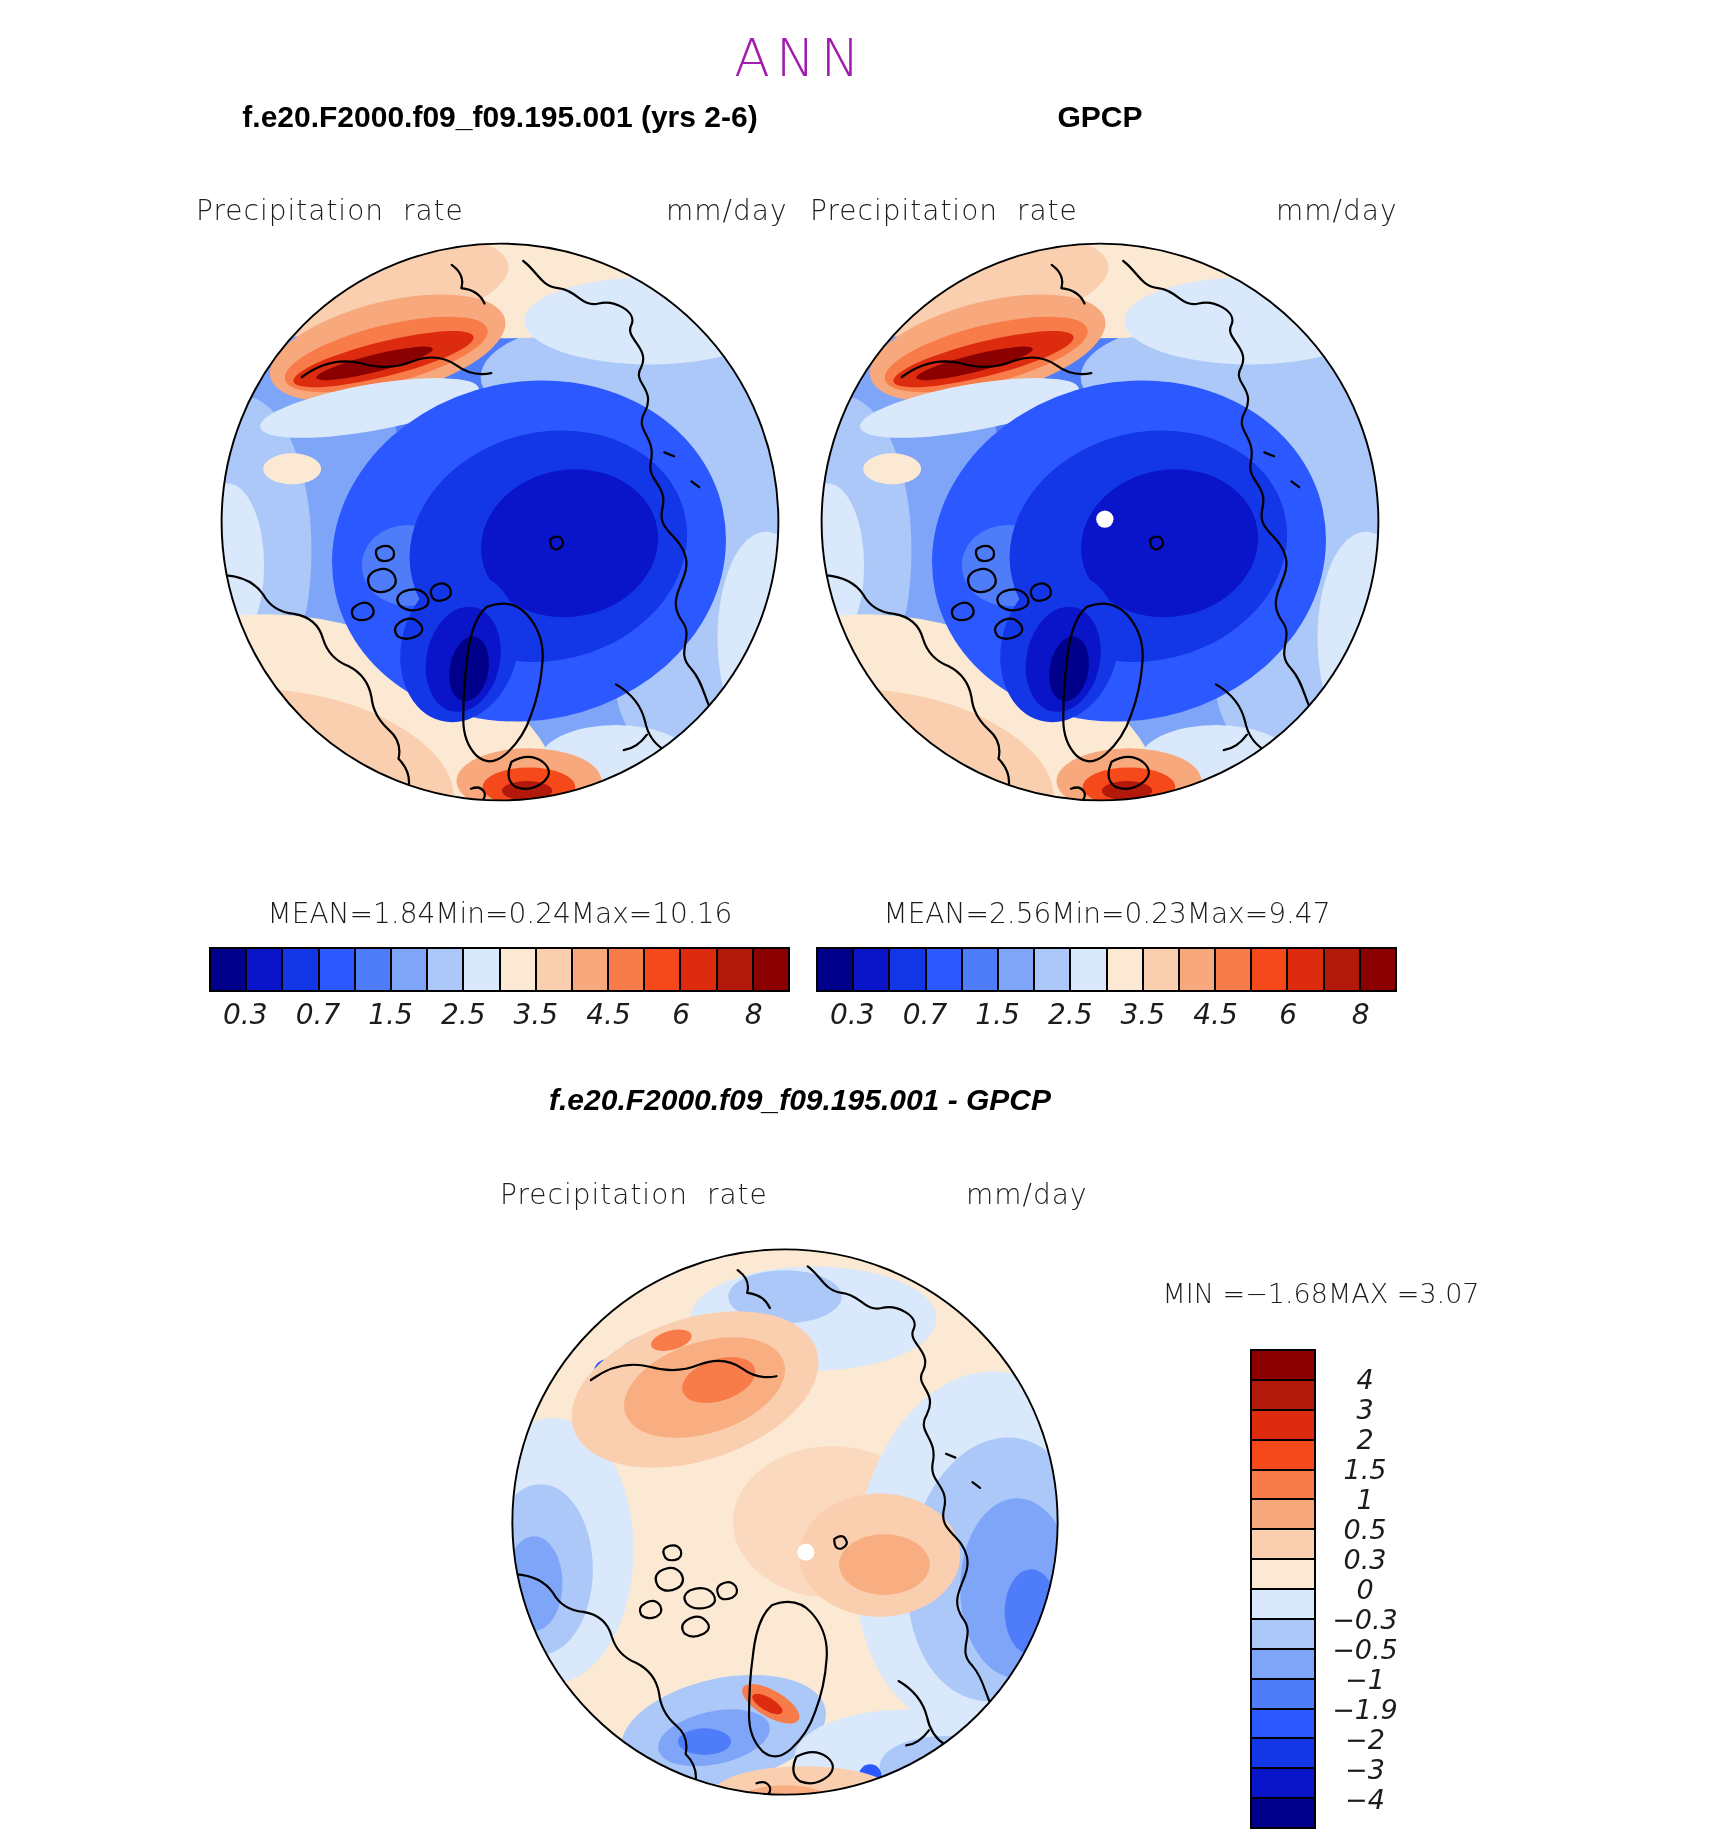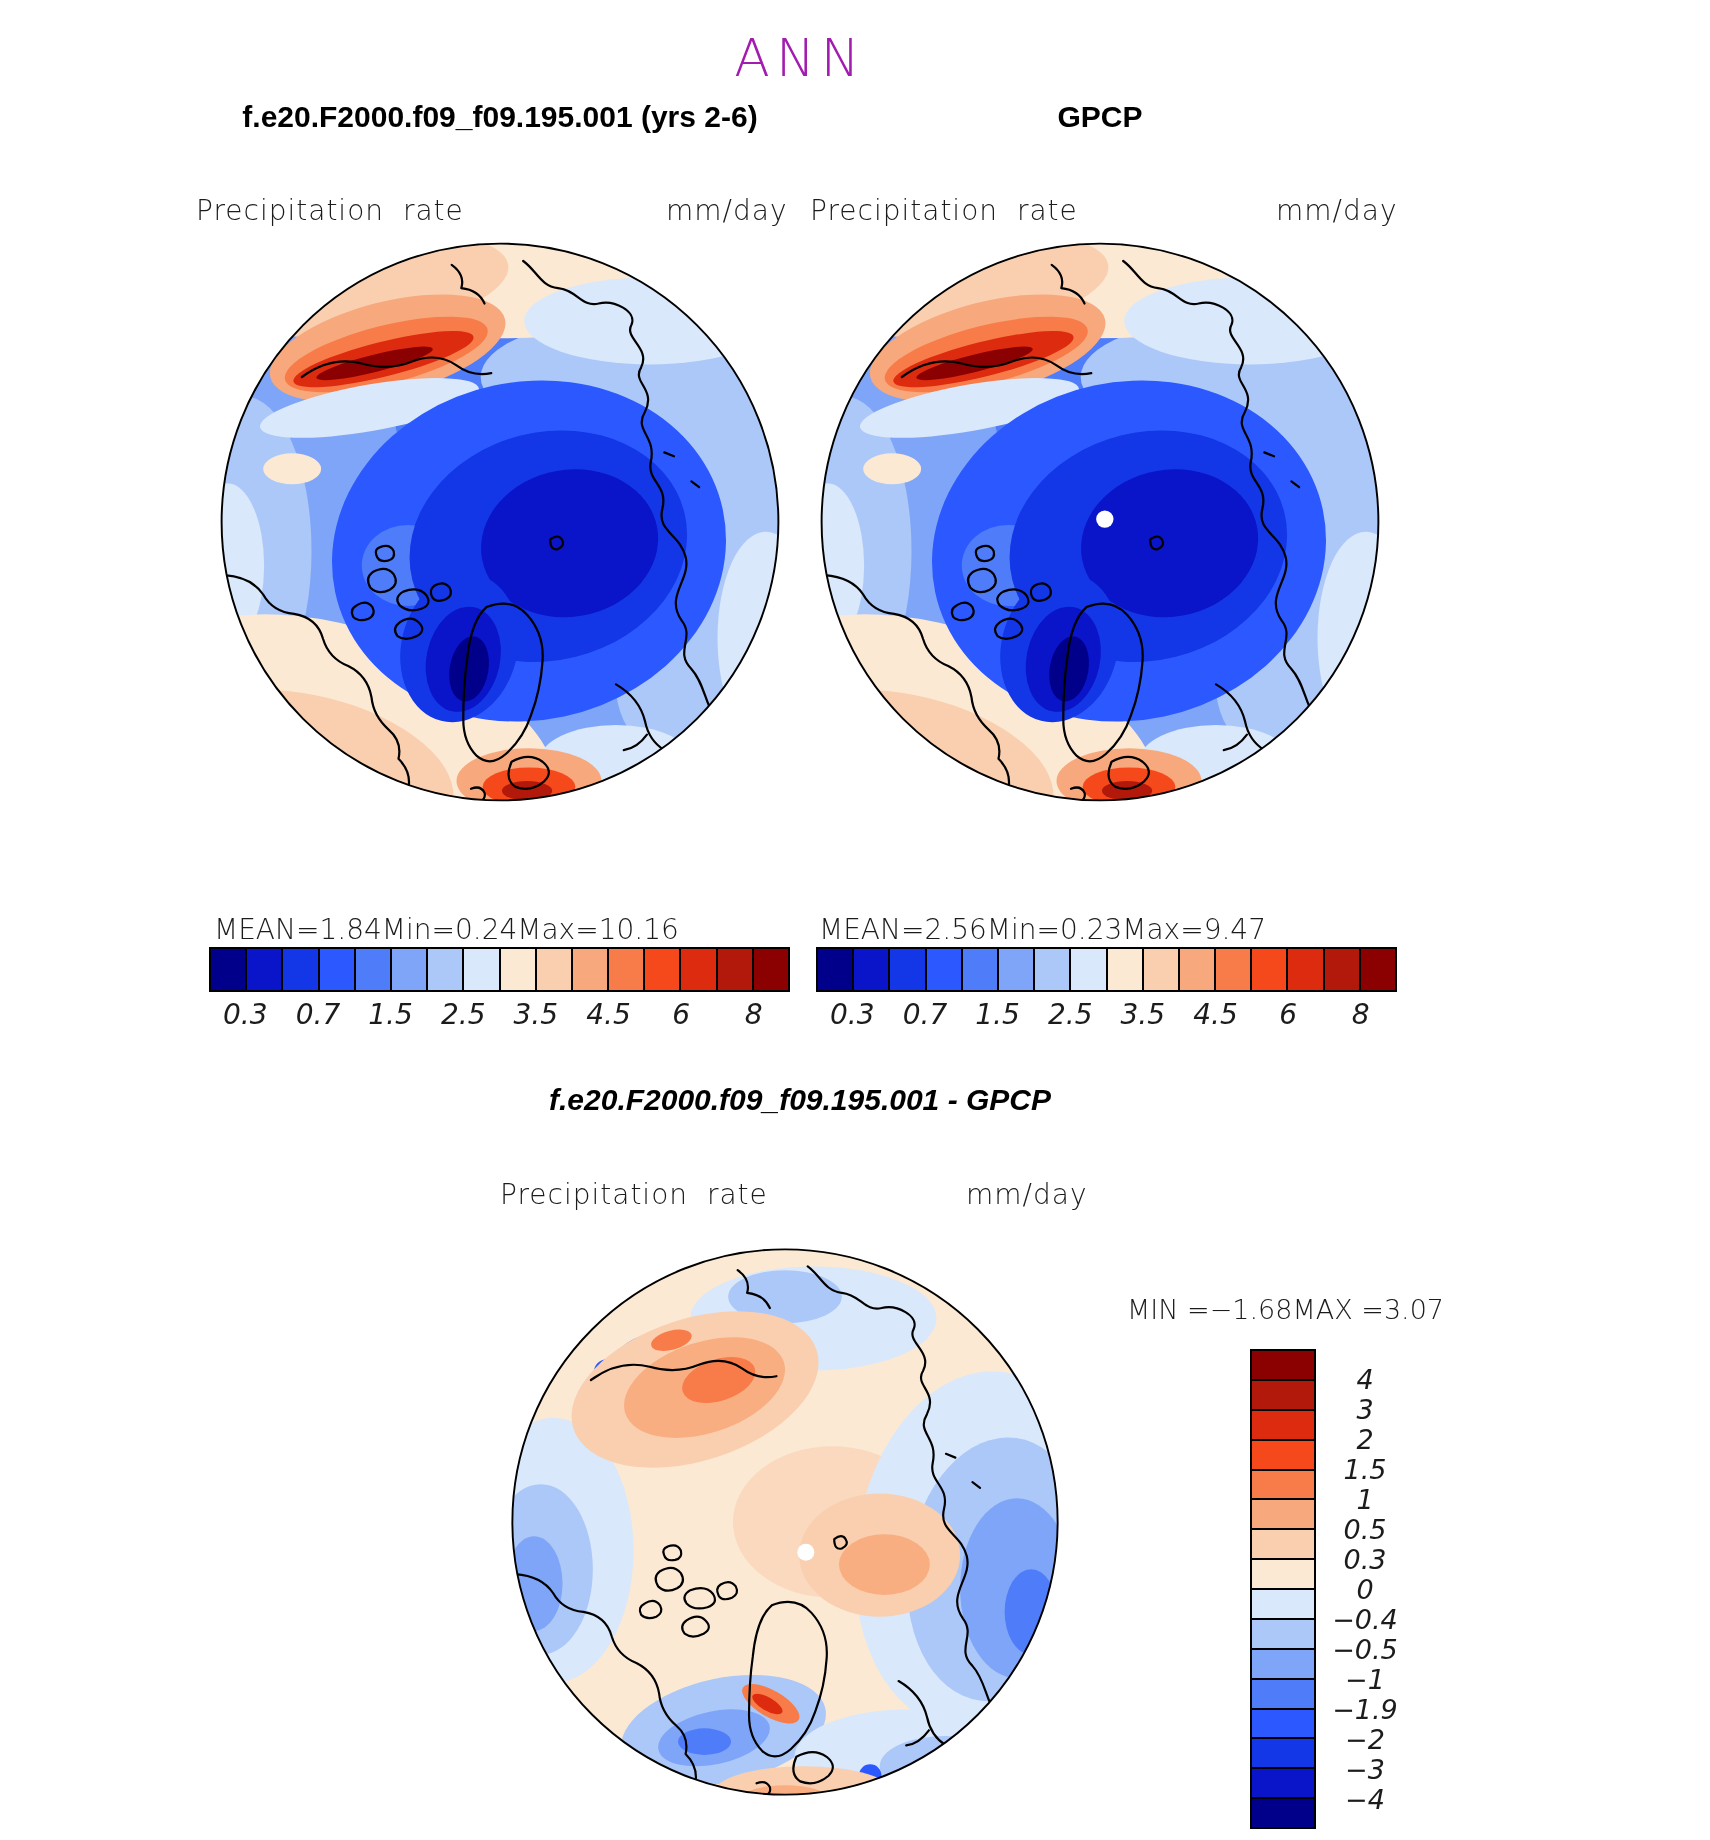--- a/index.html
+++ b/index.html
@@ -6,21 +6,21 @@
   body{width:1710px;height:1840px;position:relative;overflow:hidden;}
   .thin{font-family:"DejaVu Sans",sans-serif;font-weight:300;color:#1c1c1c;}
   .bold{font-family:"Liberation Sans",sans-serif;font-weight:700;color:#000;}
   .abs{position:absolute;}
   #main-title{left:100px;top:28px;width:1400px;text-align:center;font-size:52px;letter-spacing:6px;color:#a21caf;}
   .panel-title{top:100px;font-size:30px;text-align:center;}
   #model-title{left:60px;width:880px;}
   #obs-title{left:800px;width:600px;}
   #diff-title{left:100px;top:1083px;width:1400px;text-align:center;font-size:30px;font-style:italic;}
   .lbl{font-size:28px;letter-spacing:1px;word-spacing:9px;white-space:nowrap;}
-  .stats{display:flex;justify-content:flex-start;font-size:28px;white-space:nowrap;margin-top:16px;}
+  .stats{display:flex;justify-content:center;font-size:28px;white-space:nowrap;}
   #stats-model{left:214px;top:897px;width:572px;}
   #stats-obs{left:819px;top:897px;width:576px;}
   #stats-diff{left:1127px;top:1278px;width:388px;font-size:27px;}
   .map{position:absolute;}
   .cbar{position:absolute;}
   .cbar.h{display:flex;flex-direction:row;}
   .cbar.h .cb-cell{flex:1;border:2px solid #000;margin-left:-2px;}
   .cbar.h .cb-cell:first-child{margin-left:0;}
   .cbar.v{display:flex;flex-direction:column;}
   .cbar.v .cb-cell{flex:1;border:2px solid #000;margin-top:-2px;}
@@ -278,20 +278,20 @@
   </div>
 <div class="cbar-ticks" id="cb-diff-ticks">
     <span class="vtick thin" style="top: 6.25%;">4</span>
     <span class="vtick thin" style="top: 12.5%;">3</span>
     <span class="vtick thin" style="top: 18.75%;">2</span>
     <span class="vtick thin" style="top: 25%;">1.5</span>
     <span class="vtick thin" style="top: 31.25%;">1</span>
     <span class="vtick thin" style="top: 37.5%;">0.5</span>
     <span class="vtick thin" style="top: 43.75%;">0.3</span>
     <span class="vtick thin" style="top: 50%;">0</span>
-    <span class="vtick thin" style="top: 56.25%;">−0.4</span>
+    <span class="vtick thin" style="top: 56.25%;">−0.3</span>
     <span class="vtick thin" style="top: 62.5%;">−0.5</span>
     <span class="vtick thin" style="top: 68.75%;">−1</span>
     <span class="vtick thin" style="top: 75%;">−1.9</span>
     <span class="vtick thin" style="top: 81.25%;">−2</span>
     <span class="vtick thin" style="top: 87.5%;">−3</span>
     <span class="vtick thin" style="top: 93.75%;">−4</span>
   </div>
 
 </body></html>

